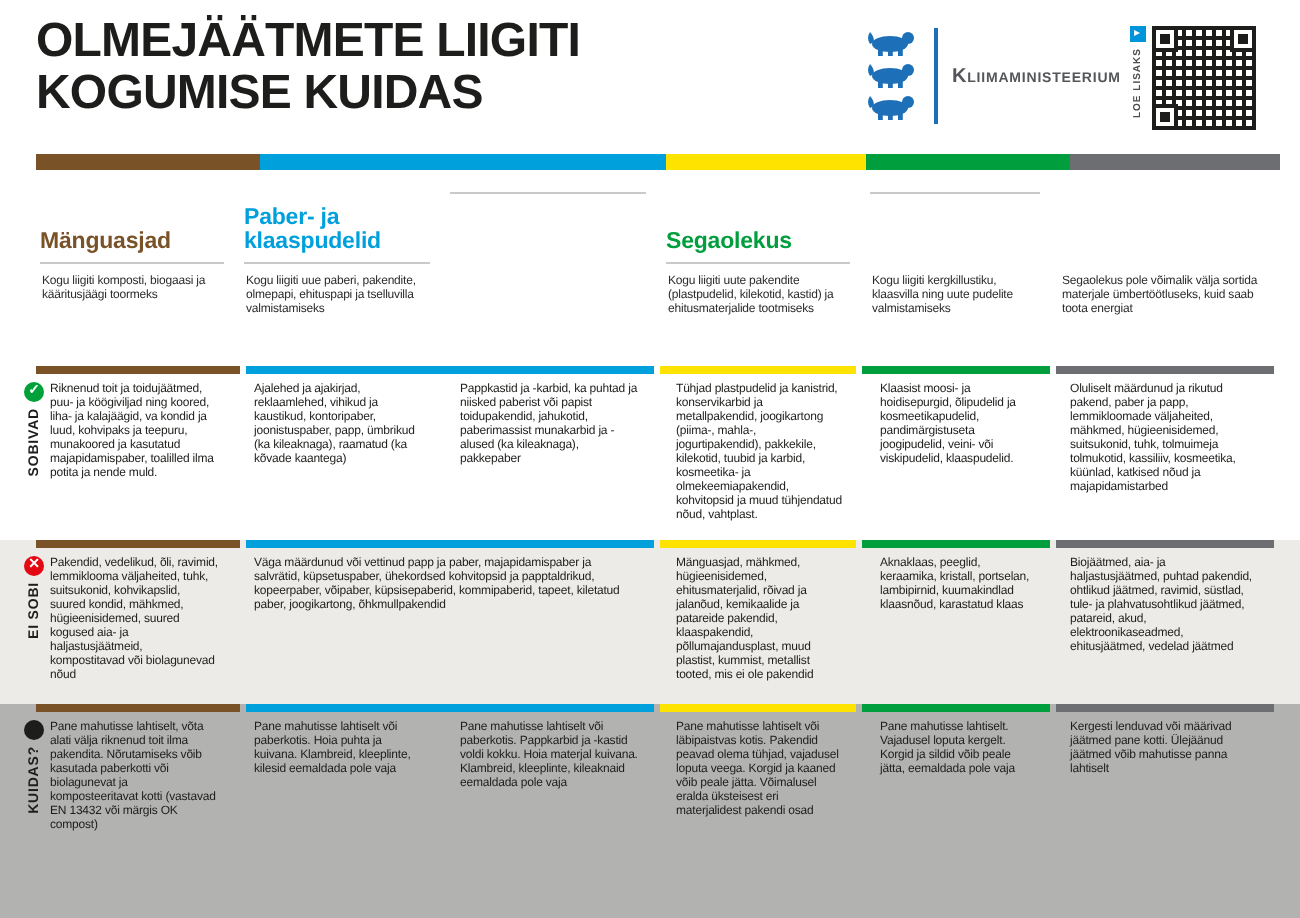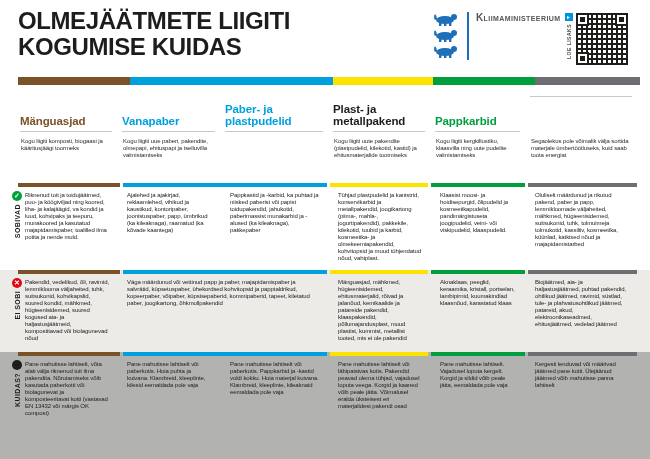--- a/index.html
+++ b/index.html
@@ -3,21 +3,21 @@
 <meta charset="utf-8">
 <style>
   html,body{margin:0;padding:0;background:#fff;}
   .poster{position:relative;width:650px;height:459px;background:#fff;overflow:hidden;
           font-family:"Liberation Sans",sans-serif;color:#1d1d1b;}
 
   
   .title{position:absolute;left:18px;top:8px;margin:0;font-size:24px;line-height:26px;
          font-weight:bold;letter-spacing:-0.4px;color:#1d1d1b;}
   .title span{display:block;}
-  .gov{position:absolute;left:432px;top:12px;display:flex;align-items:flex-start;gap:7px;height:52px;}
+  .gov{position:absolute;left:432px;top:12px;display:flex;align-items:center;gap:7px;height:52px;}
   .gov-line{width:2px;height:48px;background:#1d6fb7;}
   .gov-name{font-size:10px;font-weight:600;letter-spacing:0.4px;color:#54565a;font-variant:small-caps;}
   .qr-wrap{position:absolute;left:564px;top:13px;display:flex;gap:3px;}
   .qr-col{display:flex;flex-direction:column;align-items:center;gap:3px;width:9px;}
   .qr-arrow{width:8px;height:8px;background:#0095db;color:#fff;font-size:6px;line-height:8px;text-align:center;}
   .qr-label{writing-mode:vertical-rl;transform:rotate(180deg);font-size:5px;font-weight:bold;
             color:#4d4d4d;letter-spacing:0.5px;}
   .qr{position:relative;width:52px;height:52px;background-color:#fff;
       background-image:repeating-linear-gradient(0deg,#1d1d1b 0 2px,transparent 2px 5px),
                        repeating-linear-gradient(90deg,#1d1d1b 0 2px,transparent 2px 5px);}
@@ -128,33 +128,28 @@
     <i class="cb4 bg-gl"></i>
     <i class="cb5 bg-mx"></i>
   </div>
 
   <div class="headrow">
     <div class="hl">
         <span class="hl-text c-bio">Mänguasjad</span>
         <i class="rule"></i>
       </div>
     <div class="hl">
-        <span class="hl-text c-paper">Vanapaber</span>
-        <i class="rule"></i>
-      </div>
-    <div class="hl">
-        <span class="hl-text c-paper">Paber- ja plastpudelid</span>
-        <i class="rule"></i>
-      </div>
-    <div class="hl">
-        <span class="hl-text c-pm">Plast- ja metallpakend</span>
-        <i class="rule"></i>
-      </div>
-    <div class="hl">
-        <span class="hl-text c-gl">Pappkarbid</span>
+        <span class="hl-text c-paper">Paber- ja klaaspudelid</span>
+        <i class="rule"></i>
+      </div>
+    <div class="hl">
+        <i class="rule"></i>
+      </div>
+    <div class="hl">
+        <span class="hl-text c-gl">Segaolekus</span>
         <i class="rule"></i>
       </div>
     <div class="hl">
         <i class="rule"></i>
       </div>
 
     <div class="hd g1">Kogu liigiti komposti, biogaasi ja kääritusjäägi toormeks</div>
     <div class="hd g23">Kogu liigiti uue paberi, pakendite, olmepapi, ehituspapi ja tselluvilla valmistamiseks</div>
     <div class="hd g4">Kogu liigiti uute pakendite (plastpudelid, kilekotid, kastid) ja ehitusmaterjalide tootmiseks</div>
     <div class="hd g5">Kogu liigiti kergkillustiku, klaasvilla ning uute pudelite valmistamiseks</div>

